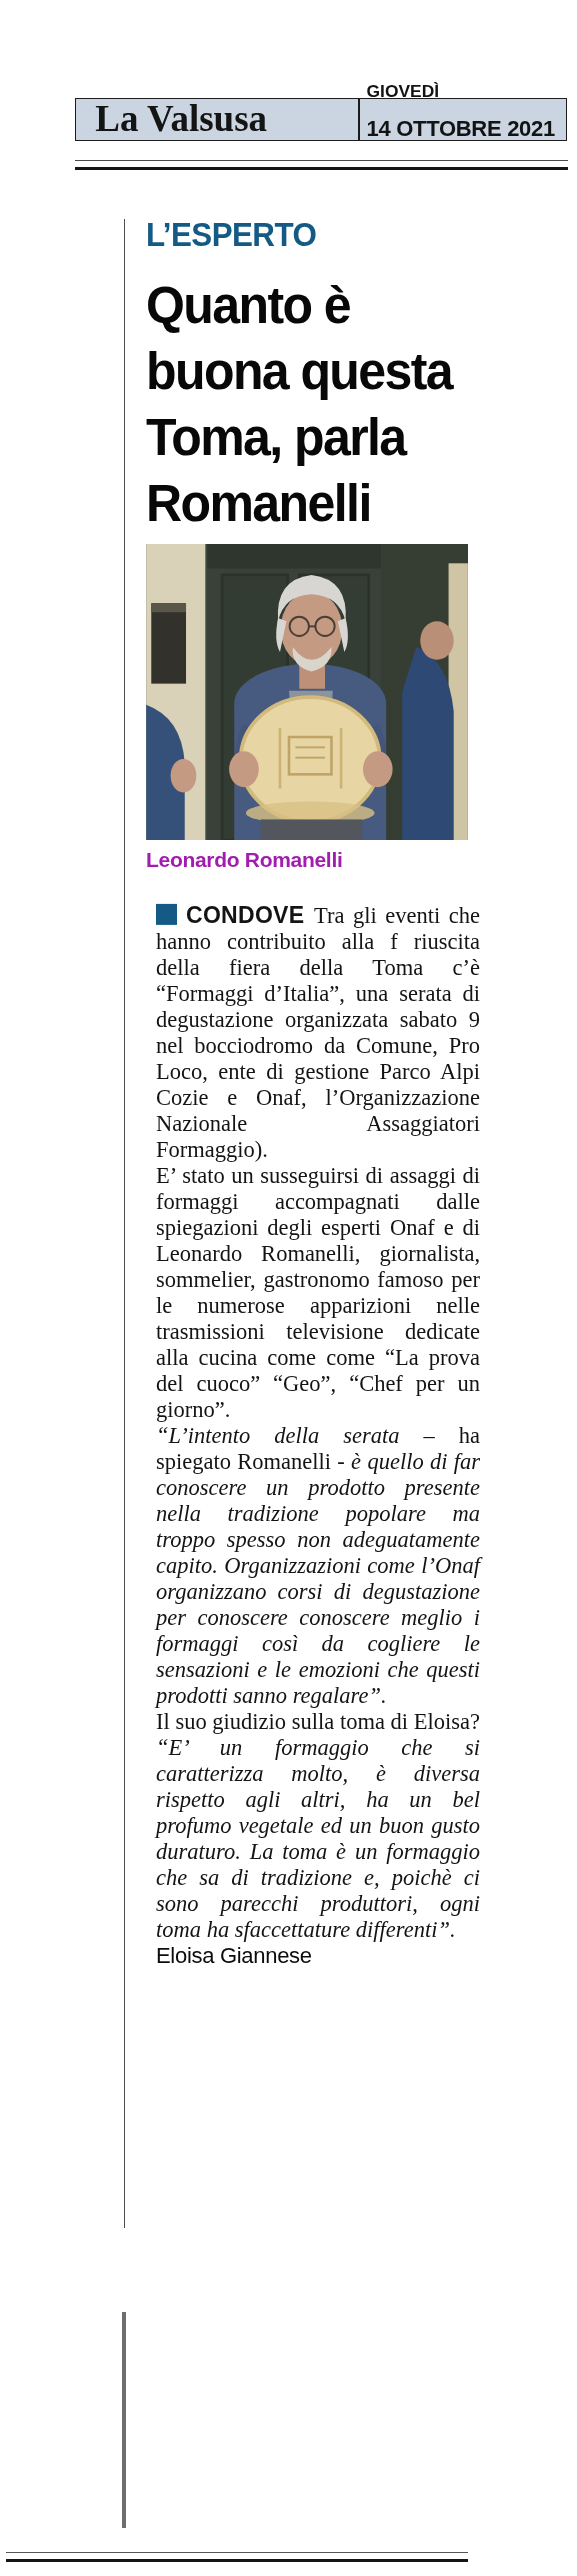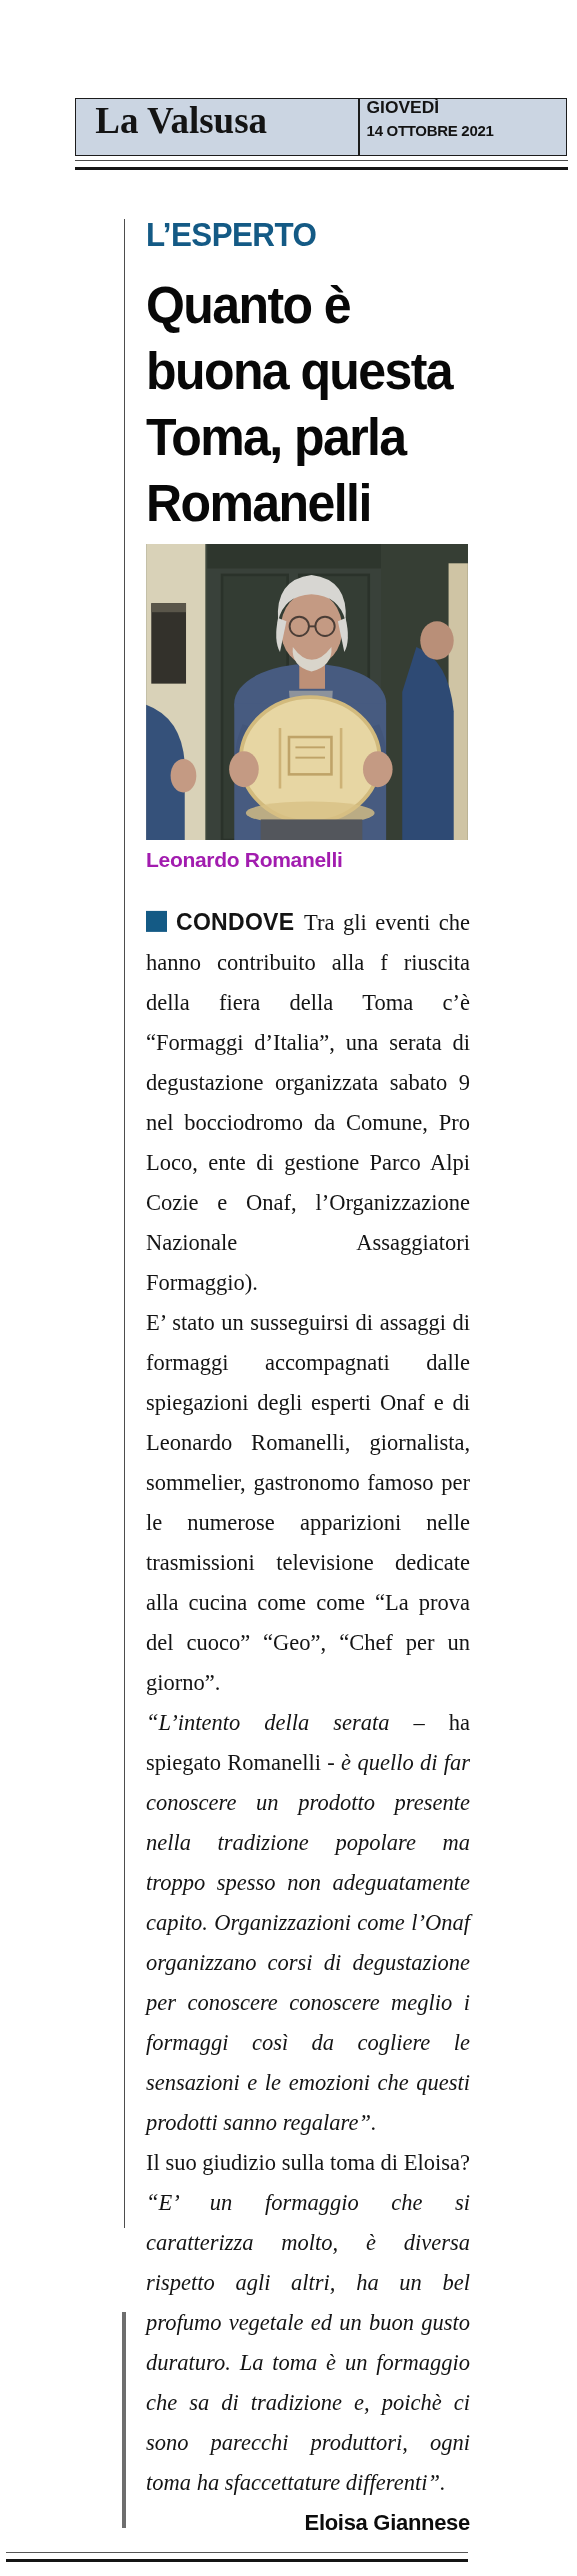--- a/index.html
+++ b/index.html
@@ -9,38 +9,38 @@
     --rule-gray:#4d4d4d;
   }
   html,body{margin:0;padding:0;}
   body{
     width:577px;height:2576px;position:relative;background:#ffffff;
     font-family:"Liberation Serif", serif;color:var(--ink);
     overflow:hidden;
   }
   
   .masthead{
-    position:absolute;left:75px;top:98px;width:492px;height:58px;
+    position:absolute;left:75px;top:98px;width:492px;height:43px;
     background:var(--masthead-bg);border:1.3px solid #1c1c1c;box-sizing:border-box;
-    display:flex;align-items:flex-start;
+    display:flex;align-items:flex-end;
   }
   .masthead-title{
     font-family:"Liberation Serif", serif;font-weight:bold;
     font-size:37px;letter-spacing:0px;color:#141414;
     padding-left:19.3px;width:263px;white-space:nowrap;
   }
   .masthead-divider{
     width:1.3px;height:100%;background:#1c1c1c;flex:none;
   }
   .masthead-date{
     padding-left:7px;font-family:"Liberation Sans", sans-serif;
     font-weight:bold;color:#131313;line-height:1.0;
   }
   .masthead-day{font-size:17.4px;letter-spacing:0;}
-  .masthead-fulldate{font-size:15px;margin-top:7px;letter-spacing:-0.3px;}
+  .masthead-fulldate{font-size:22px;margin-top:18px;letter-spacing:-0.3px;}
   
   .rule-top-thin{position:absolute;left:75px;top:160px;width:493px;height:1.3px;background:#4a4a4a;}
   .rule-top-thick{position:absolute;left:75px;top:167px;width:493px;height:2.6px;background:#151515;}
   
   .left-rule-thin{position:absolute;left:124px;top:219px;width:1.3px;height:2009px;background:#4d4d4d;}
   .left-rule-thick{position:absolute;left:122px;top:2312px;width:3.9px;height:216px;background:#6e6e6e;}
   
   .rule-bottom-thin{position:absolute;left:6.4px;top:2552px;width:462px;height:1.3px;background:#555555;}
   .rule-bottom-thick{position:absolute;left:6.4px;top:2559px;width:462px;height:2.6px;background:#151515;}
   
@@ -60,37 +60,37 @@
     position:absolute;left:146px;top:544px;width:322px;height:296px;
     overflow:hidden;background:#434c40;
   }
   .photo-frame svg{display:block;}
   .photo-caption{
     position:absolute;left:146px;top:848px;width:324px;
     font-family:"Liberation Sans", sans-serif;font-weight:bold;
     font-size:21px;color:#a21caf;letter-spacing:-0.3px;
   }
   .article-body{
-    position:absolute;left:146px;top:902px;width:324px;
-    font-size:22.5px;line-height:40px;text-align:justify;
+    position:absolute;left:156px;top:902px;width:324px;
+    font-size:22.5px;line-height:26px;text-align:justify;
     color:#141414;
   }
   .body-par{margin:0;padding:0;}
   .body-par em{font-style:italic;}
   .bullet-square{
     display:inline-block;width:21px;height:21px;background:var(--accent);
     margin-right:9px;transform:translateY(1.9px);
   }
   .lead-bold{
     font-family:"Liberation Sans", sans-serif;font-weight:bold;
     font-size:23px;letter-spacing:0.3px;
   }
   .byline{
-    margin:0;text-align:right;
-    font-family:"Liberation Sans", sans-serif;font-weight:bold;
+    margin:0;text-align:left;
+    font-family:"Liberation Sans", sans-serif;font-weight:normal;
     font-size:22px;letter-spacing:-0.3px;color:#0c0c0c;
   }
 </style>
 </head>
 <body>
 
 <div class="masthead">
   <div class="masthead-title">La Valsusa</div>
   <div class="masthead-divider"></div>
   <div class="masthead-date">

